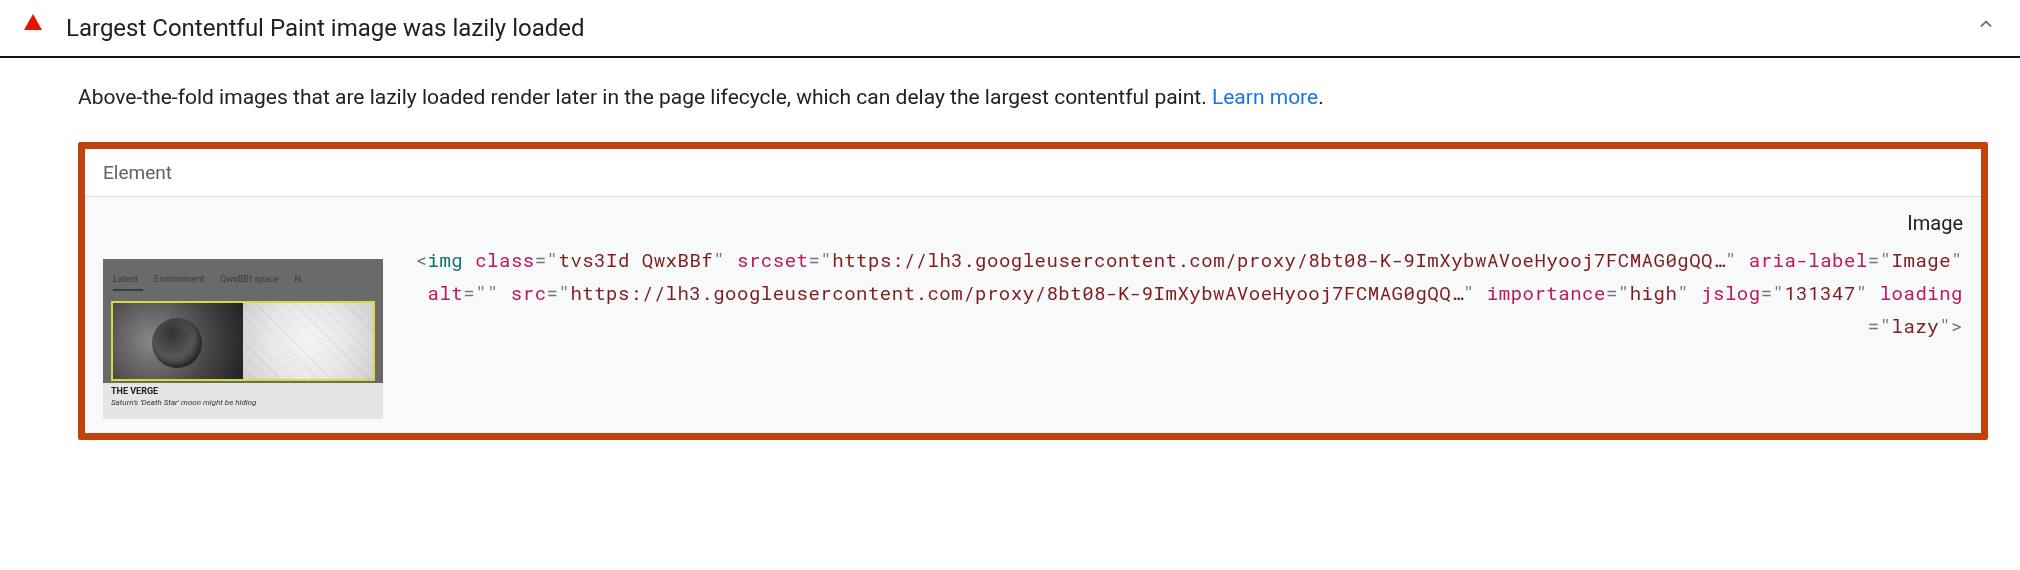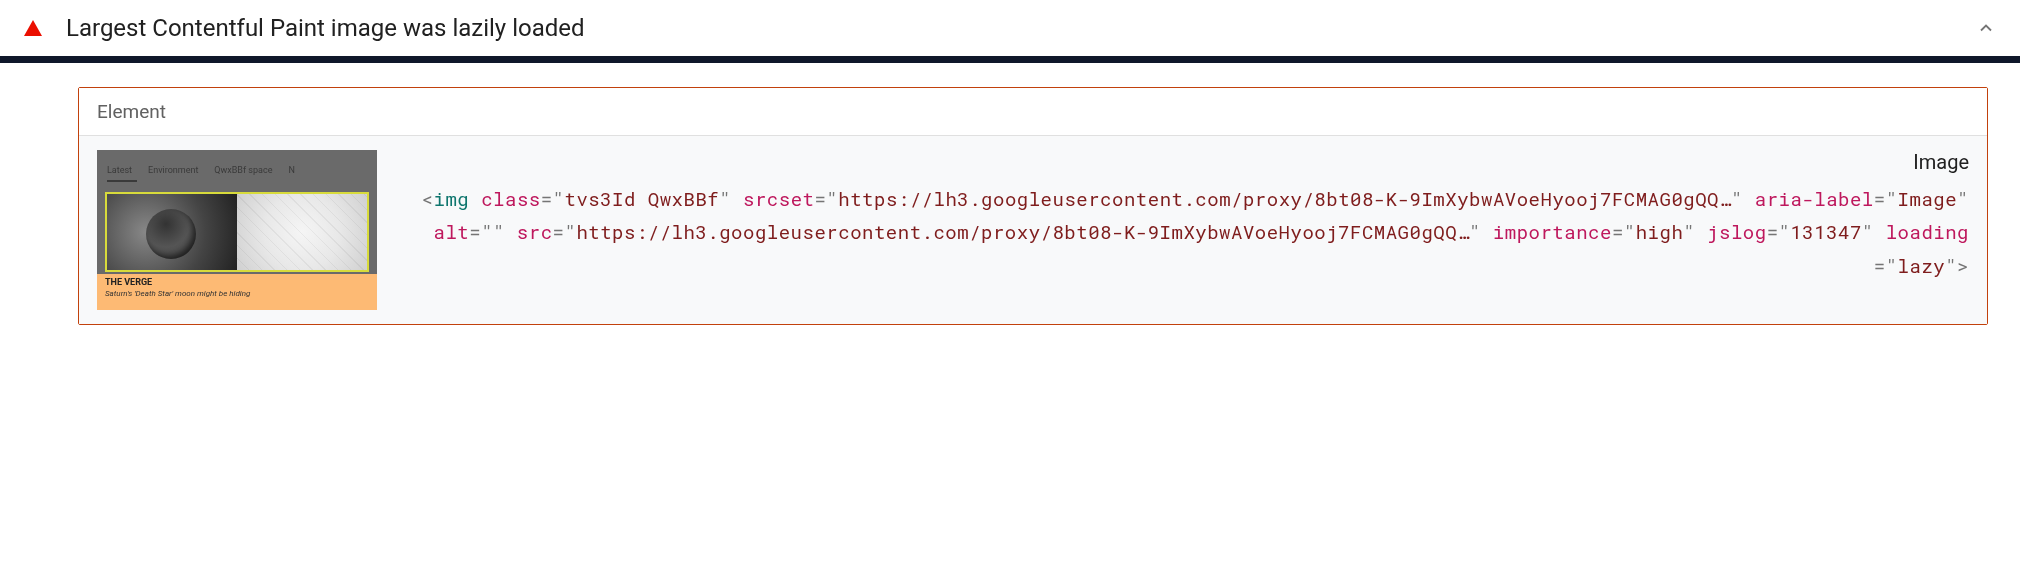--- a/index.html
+++ b/index.html
@@ -9,24 +9,23 @@
     }
     body {
       font-family: Roboto, -apple-system, BlinkMacSystemFont, "Segoe UI", sans-serif;
       background: #fff;
       color: #212121;
       font-size: 14px;
       width: 2020px;
     }
     .audit-header {
       display: flex;
-      align-items: center;
       padding: 14px 24px 14px 24px;
       cursor: pointer;
-      border-bottom: 7px solid #0f172a;
+      border-bottom: 2px solid #0f172a;
     }
     .audit-icon {
       width: 0;
       height: 0;
       border-left: 9px solid transparent;
       border-right: 9px solid transparent;
       border-bottom: 16px solid #EB0F00;
       margin-right: 24px;
       flex-shrink: 0;
     }
@@ -49,21 +48,21 @@
       font-size: 21px;
       color: #212121;
       line-height: 1.5;
       margin-bottom: 28px;
     }
     .audit-description a {
       color: #1a73e8;
       text-decoration: none;
     }
     .details-table {
-      border: 1px solid #c2410c;
+      border: 7px solid #c2410c;
       border-radius: 2px;
     }
     .table-header {
       padding: 12px 18px;
       font-size: 19px;
       color: #616161;
       background: #fff;
       border-bottom: 1px solid #e0e0e0;
     }
     .table-row {
@@ -73,20 +72,21 @@
       gap: 22px;
       align-items: flex-start;
     }
     .thumbnail {
       width: 280px;
       height: 160px;
       flex-shrink: 0;
       background: #6a6a6a;
       position: relative;
       overflow: hidden;
+      margin-top: 48px;
     }
     .thumb-top {
       height: 40px;
       background: #6a6a6a;
       display: flex;
       align-items: center;
       gap: 16px;
       padding: 0 10px;
       font-size: 9px;
       color: #444;
@@ -140,21 +140,21 @@
       position: absolute;
       inset: 0;
       background: repeating-linear-gradient(45deg, transparent 0px, transparent 8px, rgba(0,0,0,0.05) 8px, rgba(0,0,0,0.05) 9px);
     }
     .thumb-bottom {
       position: absolute;
       bottom: 0;
       left: 0;
       right: 0;
       height: 36px;
-      background: #fdba74;
+      background: #e5e5e5;
       padding: 3px 8px;
     }
     .thumb-source {
       font-size: 9px;
       font-weight: 700;
       color: #222;
     }
     .thumb-caption {
       font-size: 8px;
       color: #333;
@@ -189,20 +189,23 @@
 
 <div class="audit-header">
   <div class="audit-icon"></div>
   <div class="audit-title">Largest Contentful Paint image was lazily loaded</div>
   <svg class="chevron" viewBox="0 0 24 24" fill="none" stroke="currentColor" stroke-width="2.2">
     <polyline points="6 15 12 9 18 15"></polyline>
   </svg>
 </div>
 
 <div class="audit-body">
+  <p class="audit-description">
+    <span>Above-the-fold images that are lazily loaded render later in the page lifecycle, which can delay the largest contentful paint. </span><a href="#">Learn more</a><span>.</span>
+  </p>
 
   <div class="details-table">
     <div class="table-header">Element</div>
     <div class="table-row">
       <div class="thumbnail">
         <div class="thumb-top">
           <span>Latest</span>
           <span>Environment</span>
           <span>QwxBBf space</span>
           <span>N</span>

